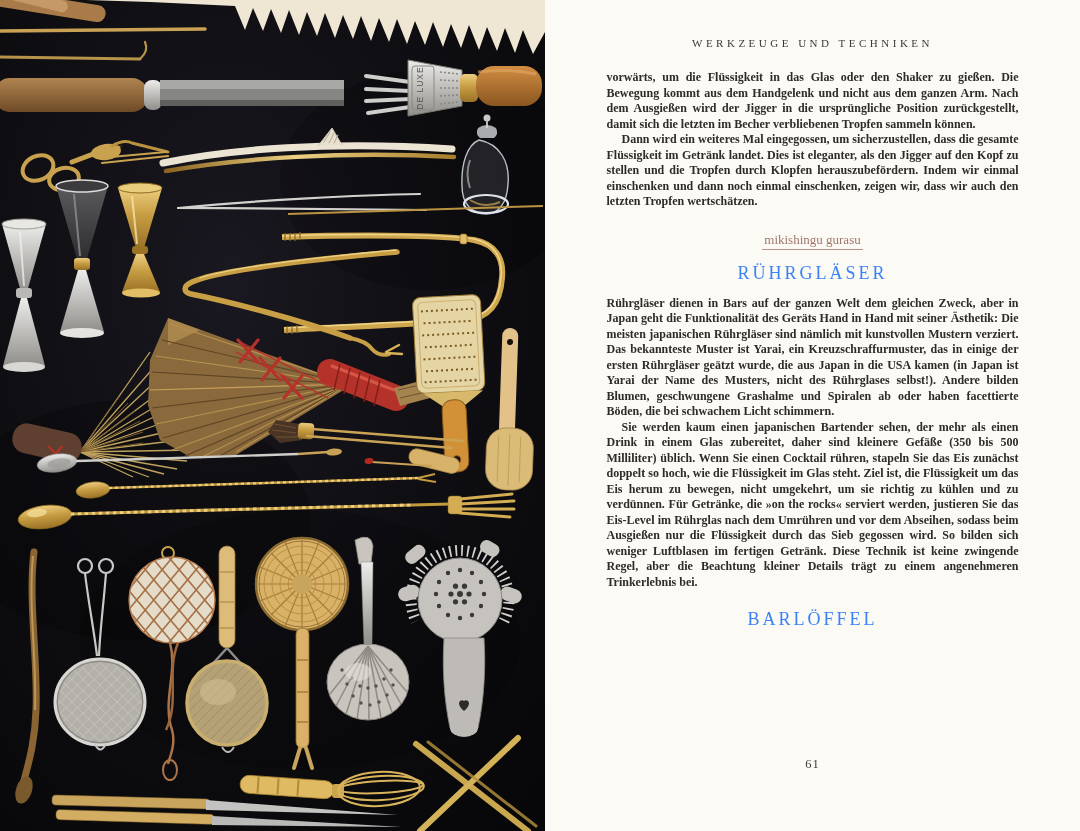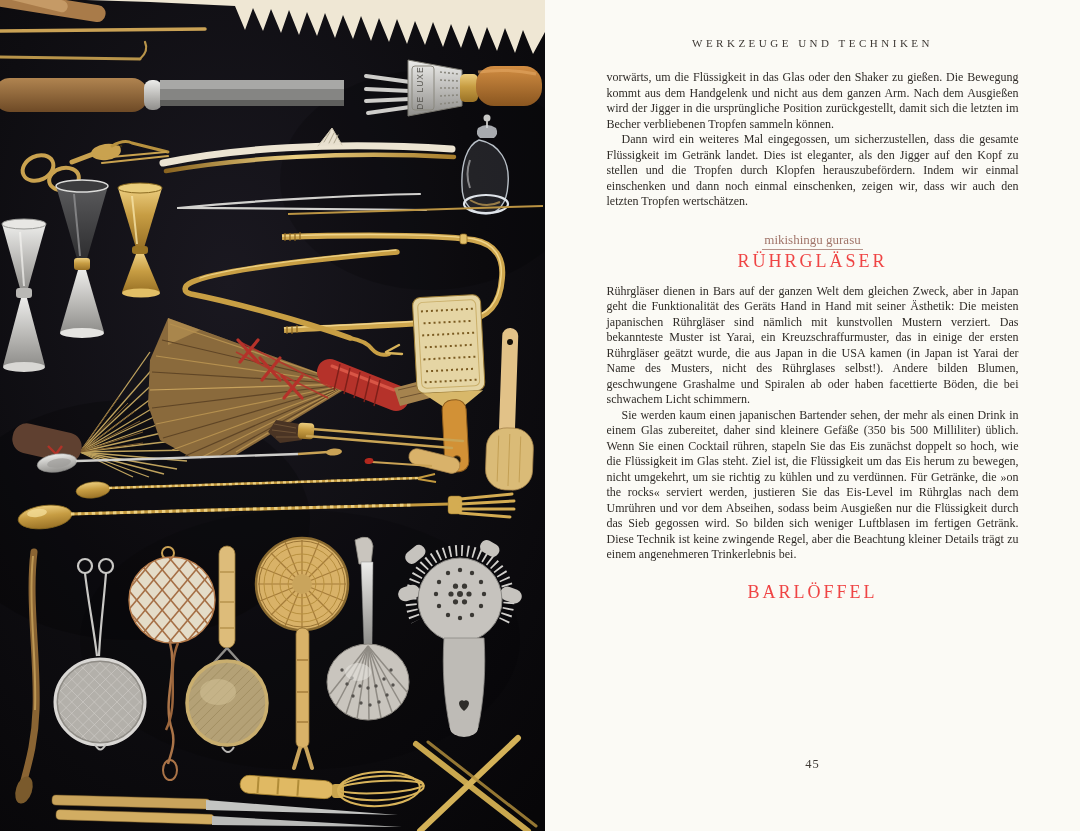--- a/index.html
+++ b/index.html
@@ -5,26 +5,26 @@
   html,body{margin:0;padding:0;background:#fbfaf5;}
   body{width:1080px;height:831px;position:relative;overflow:hidden;
        font-family:"Liberation Serif", serif;}
   .left-page{position:absolute;left:0;top:0;width:545px;height:831px;background:#0b0a0c;}
   .left-page svg{display:block;}
   .right-page{position:absolute;left:545px;top:0;width:535px;height:799px;background:#fbfaf5;}
   .running-head{margin-top:37px;text-align:center;font-size:11px;letter-spacing:3.5px;
        color:#3e3934;white-space:nowrap;}
   .text-col{margin:21px auto 0;width:412px;color:#2f2b27;font-size:12px;line-height:15.5px;
        text-align:justify;}
-  .text-col p{margin:0;}
+  .text-col p{margin:0;font-weight:bold;}
   .text-col p.indent{text-indent:15px;}
   .section{text-align:center;margin:22px 0 14px;}
   .kicker{display:inline-block;font-size:13px;color:#a1756a;
        border-bottom:1px solid #b5938a;padding:0 2px 2px;}
-  .sec-title{margin-top:4px;font-size:18px;letter-spacing:3px;color:#ef4444;font-weight:400;}
+  .sec-title{margin-top:16px;font-size:18px;letter-spacing:3px;color:#3b82f6;font-weight:400;}
   .page-number{position:absolute;bottom:27px;left:0;width:100%;text-align:center;
        font-size:12.5px;letter-spacing:1px;color:#3e3934;}
 </style>
 </head>
 <body>
 
 <div class="left-page">
 <svg width="545" height="831" viewBox="0 0 545 831">
   <defs>
     <radialGradient id="velvet" cx="42%" cy="34%" r="85%">
@@ -593,14 +593,14 @@
       <div class="section">
         <div><span class="kicker">mikishingu gurasu</span></div>
         <div class="sec-title">RÜHRGLÄSER</div>
       </div>
       <p>Rührgläser dienen in Bars auf der ganzen Welt dem gleichen Zweck, aber in Japan geht die Funktionalität des Geräts Hand in Hand mit seiner Ästhetik: Die meisten japanischen Rührgläser sind nämlich mit kunstvollen Mustern verziert. Das bekannteste Muster ist Yarai, ein Kreuzschraffurmuster, das in einige der ersten Rührgläser geätzt wurde, die aus Japan in die USA kamen (in Japan ist Yarai der Name des Musters, nicht des Rührglases selbst!). Andere bilden Blumen, geschwungene Grashalme und Spiralen ab oder haben facettierte Böden, die bei schwachem Licht schimmern.</p>
       <p class="indent">Sie werden kaum einen japanischen Bartender sehen, der mehr als einen Drink in einem Glas zubereitet, daher sind kleinere Gefäße (350 bis 500 Milliliter) üblich. Wenn Sie einen Cocktail rühren, stapeln Sie das Eis zunächst doppelt so hoch, wie die Flüssigkeit im Glas steht. Ziel ist, die Flüssigkeit um das Eis herum zu bewegen, nicht umgekehrt, um sie richtig zu kühlen und zu verdünnen. Für Getränke, die »on the rocks« serviert werden, justieren Sie das Eis-Level im Rührglas nach dem Umrühren und vor dem Abseihen, sodass beim Ausgießen nur die Flüssigkeit durch das Sieb gegossen wird. So bilden sich weniger Luftblasen im fertigen Getränk. Diese Technik ist keine zwingende Regel, aber die Beachtung kleiner Details trägt zu einem angenehmeren Trinkerlebnis bei.</p>
       <div class="section">
         <div class="sec-title">BARLÖFFEL</div>
       </div>
     </div>
-  <div class="page-number">45</div>
+  <div class="page-number">61</div>
 </div>
 
 </body></html>

